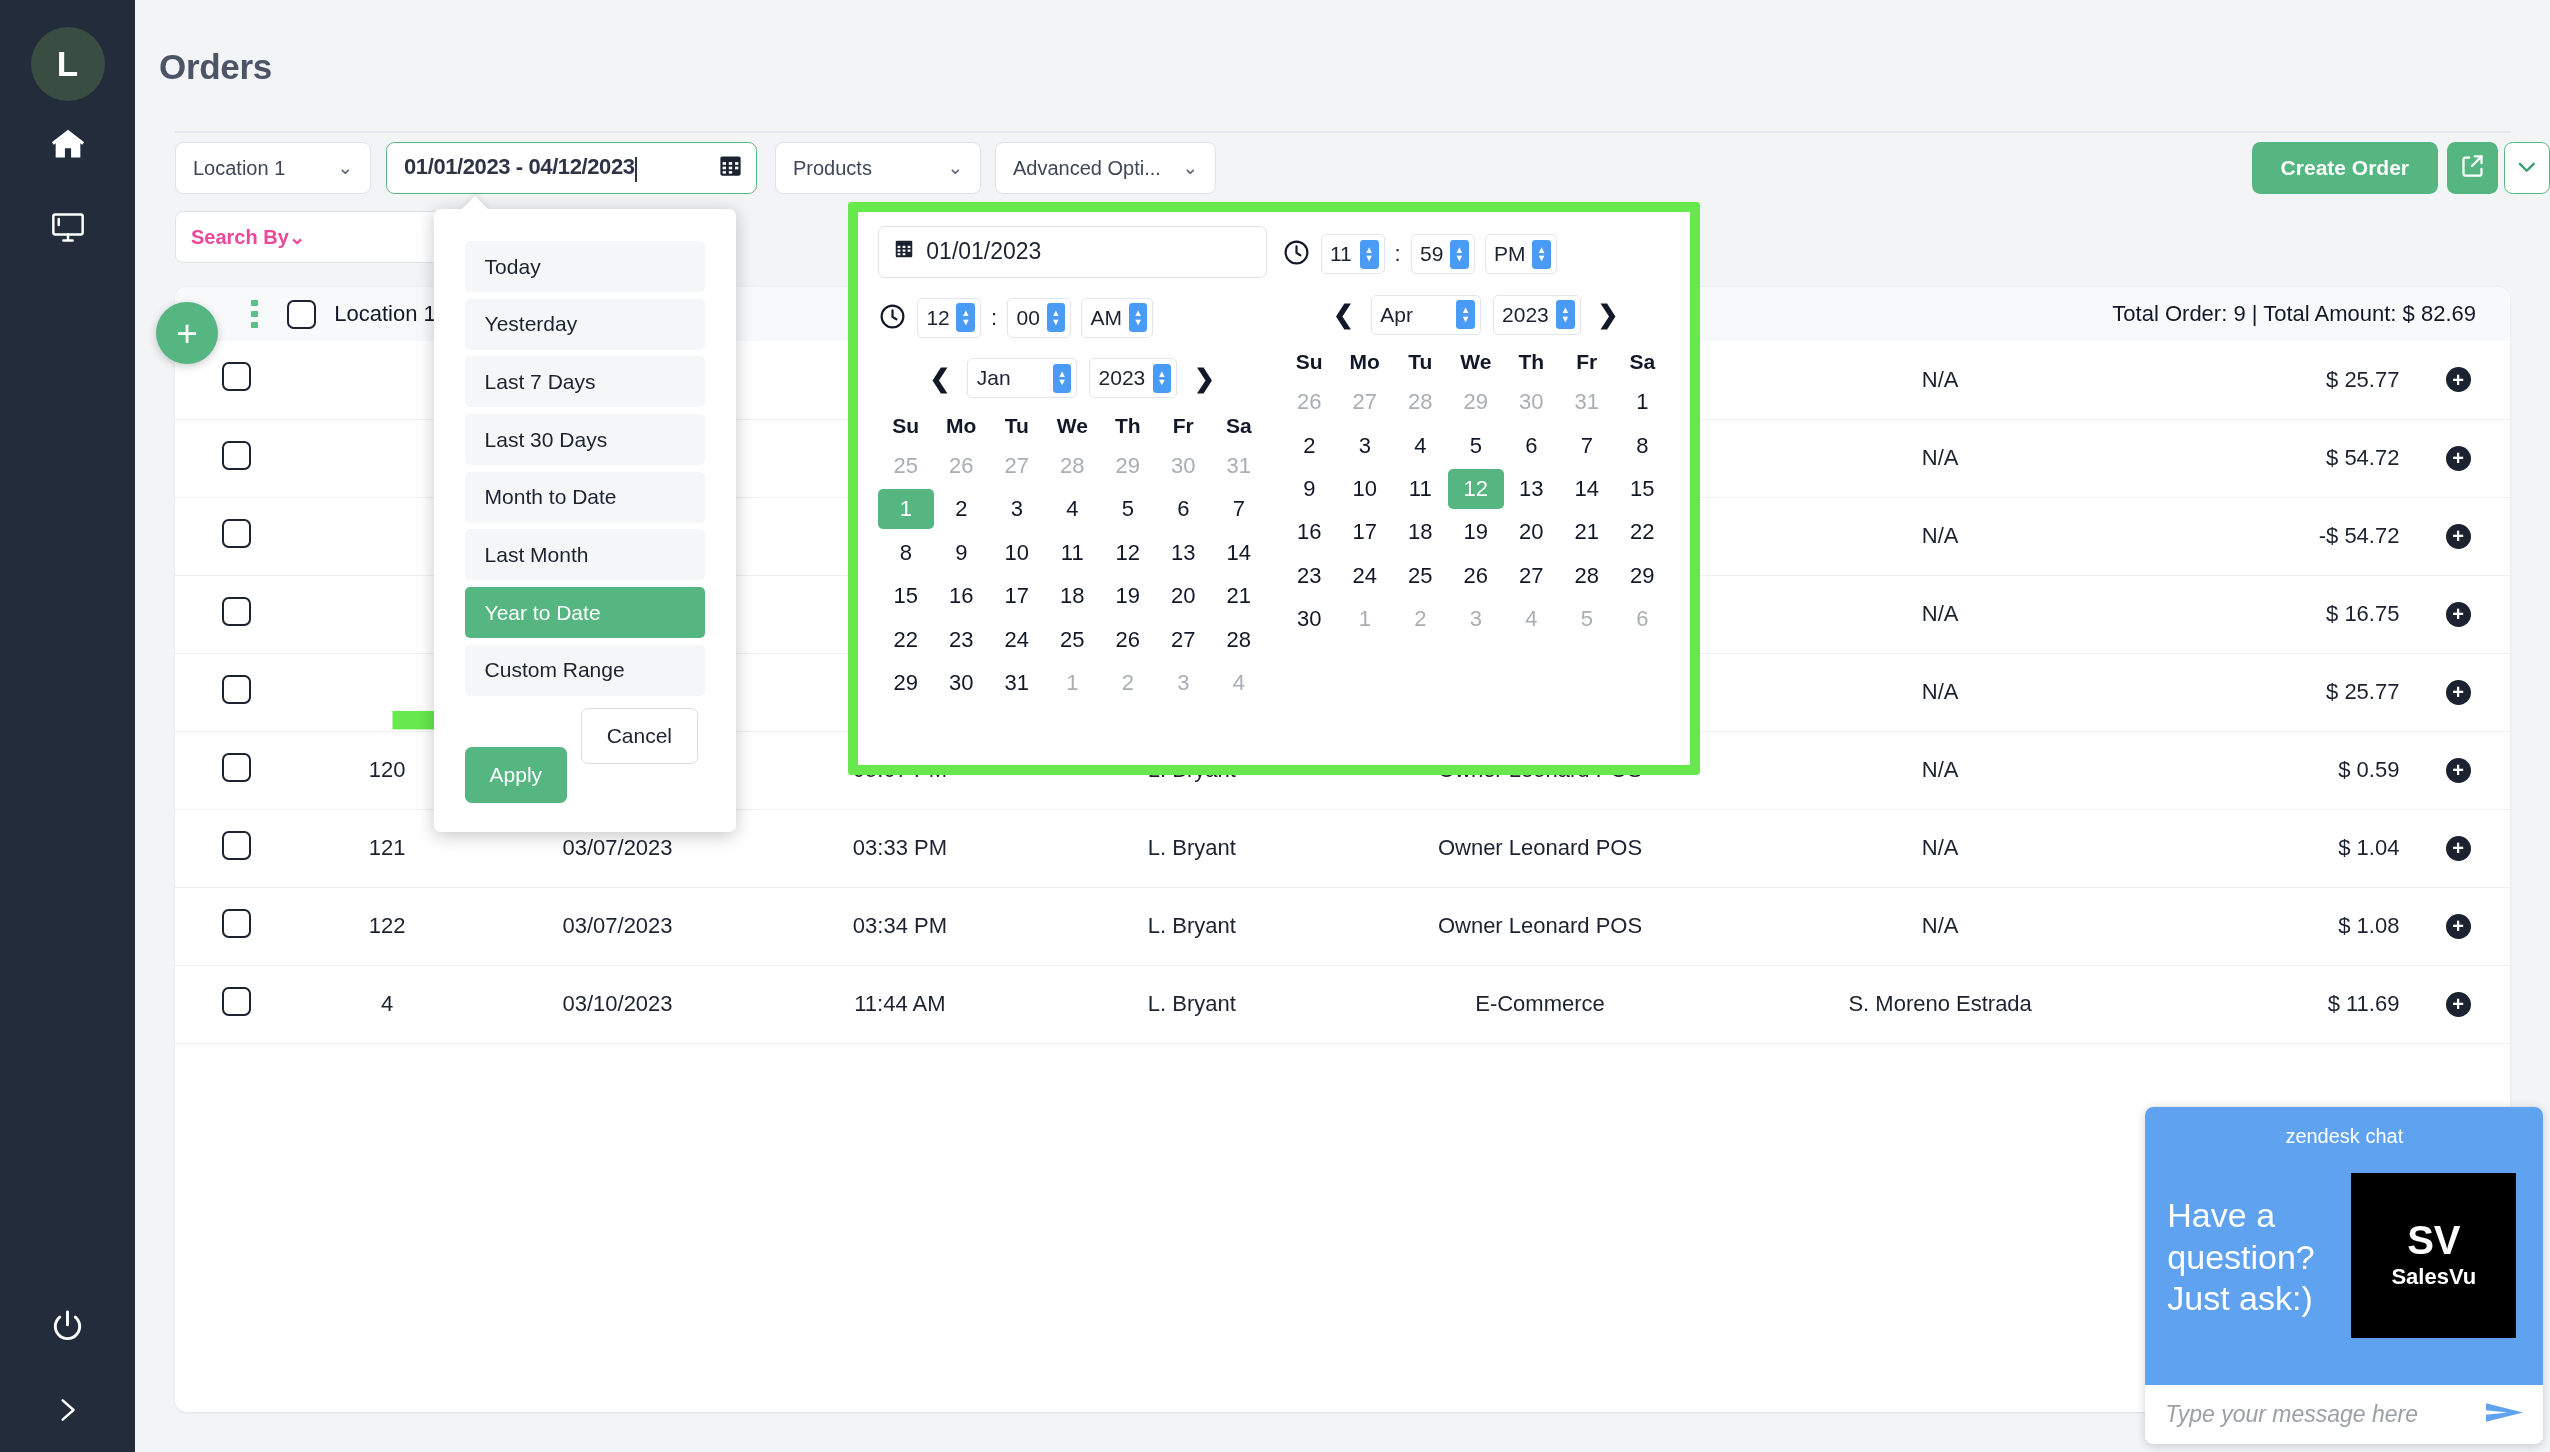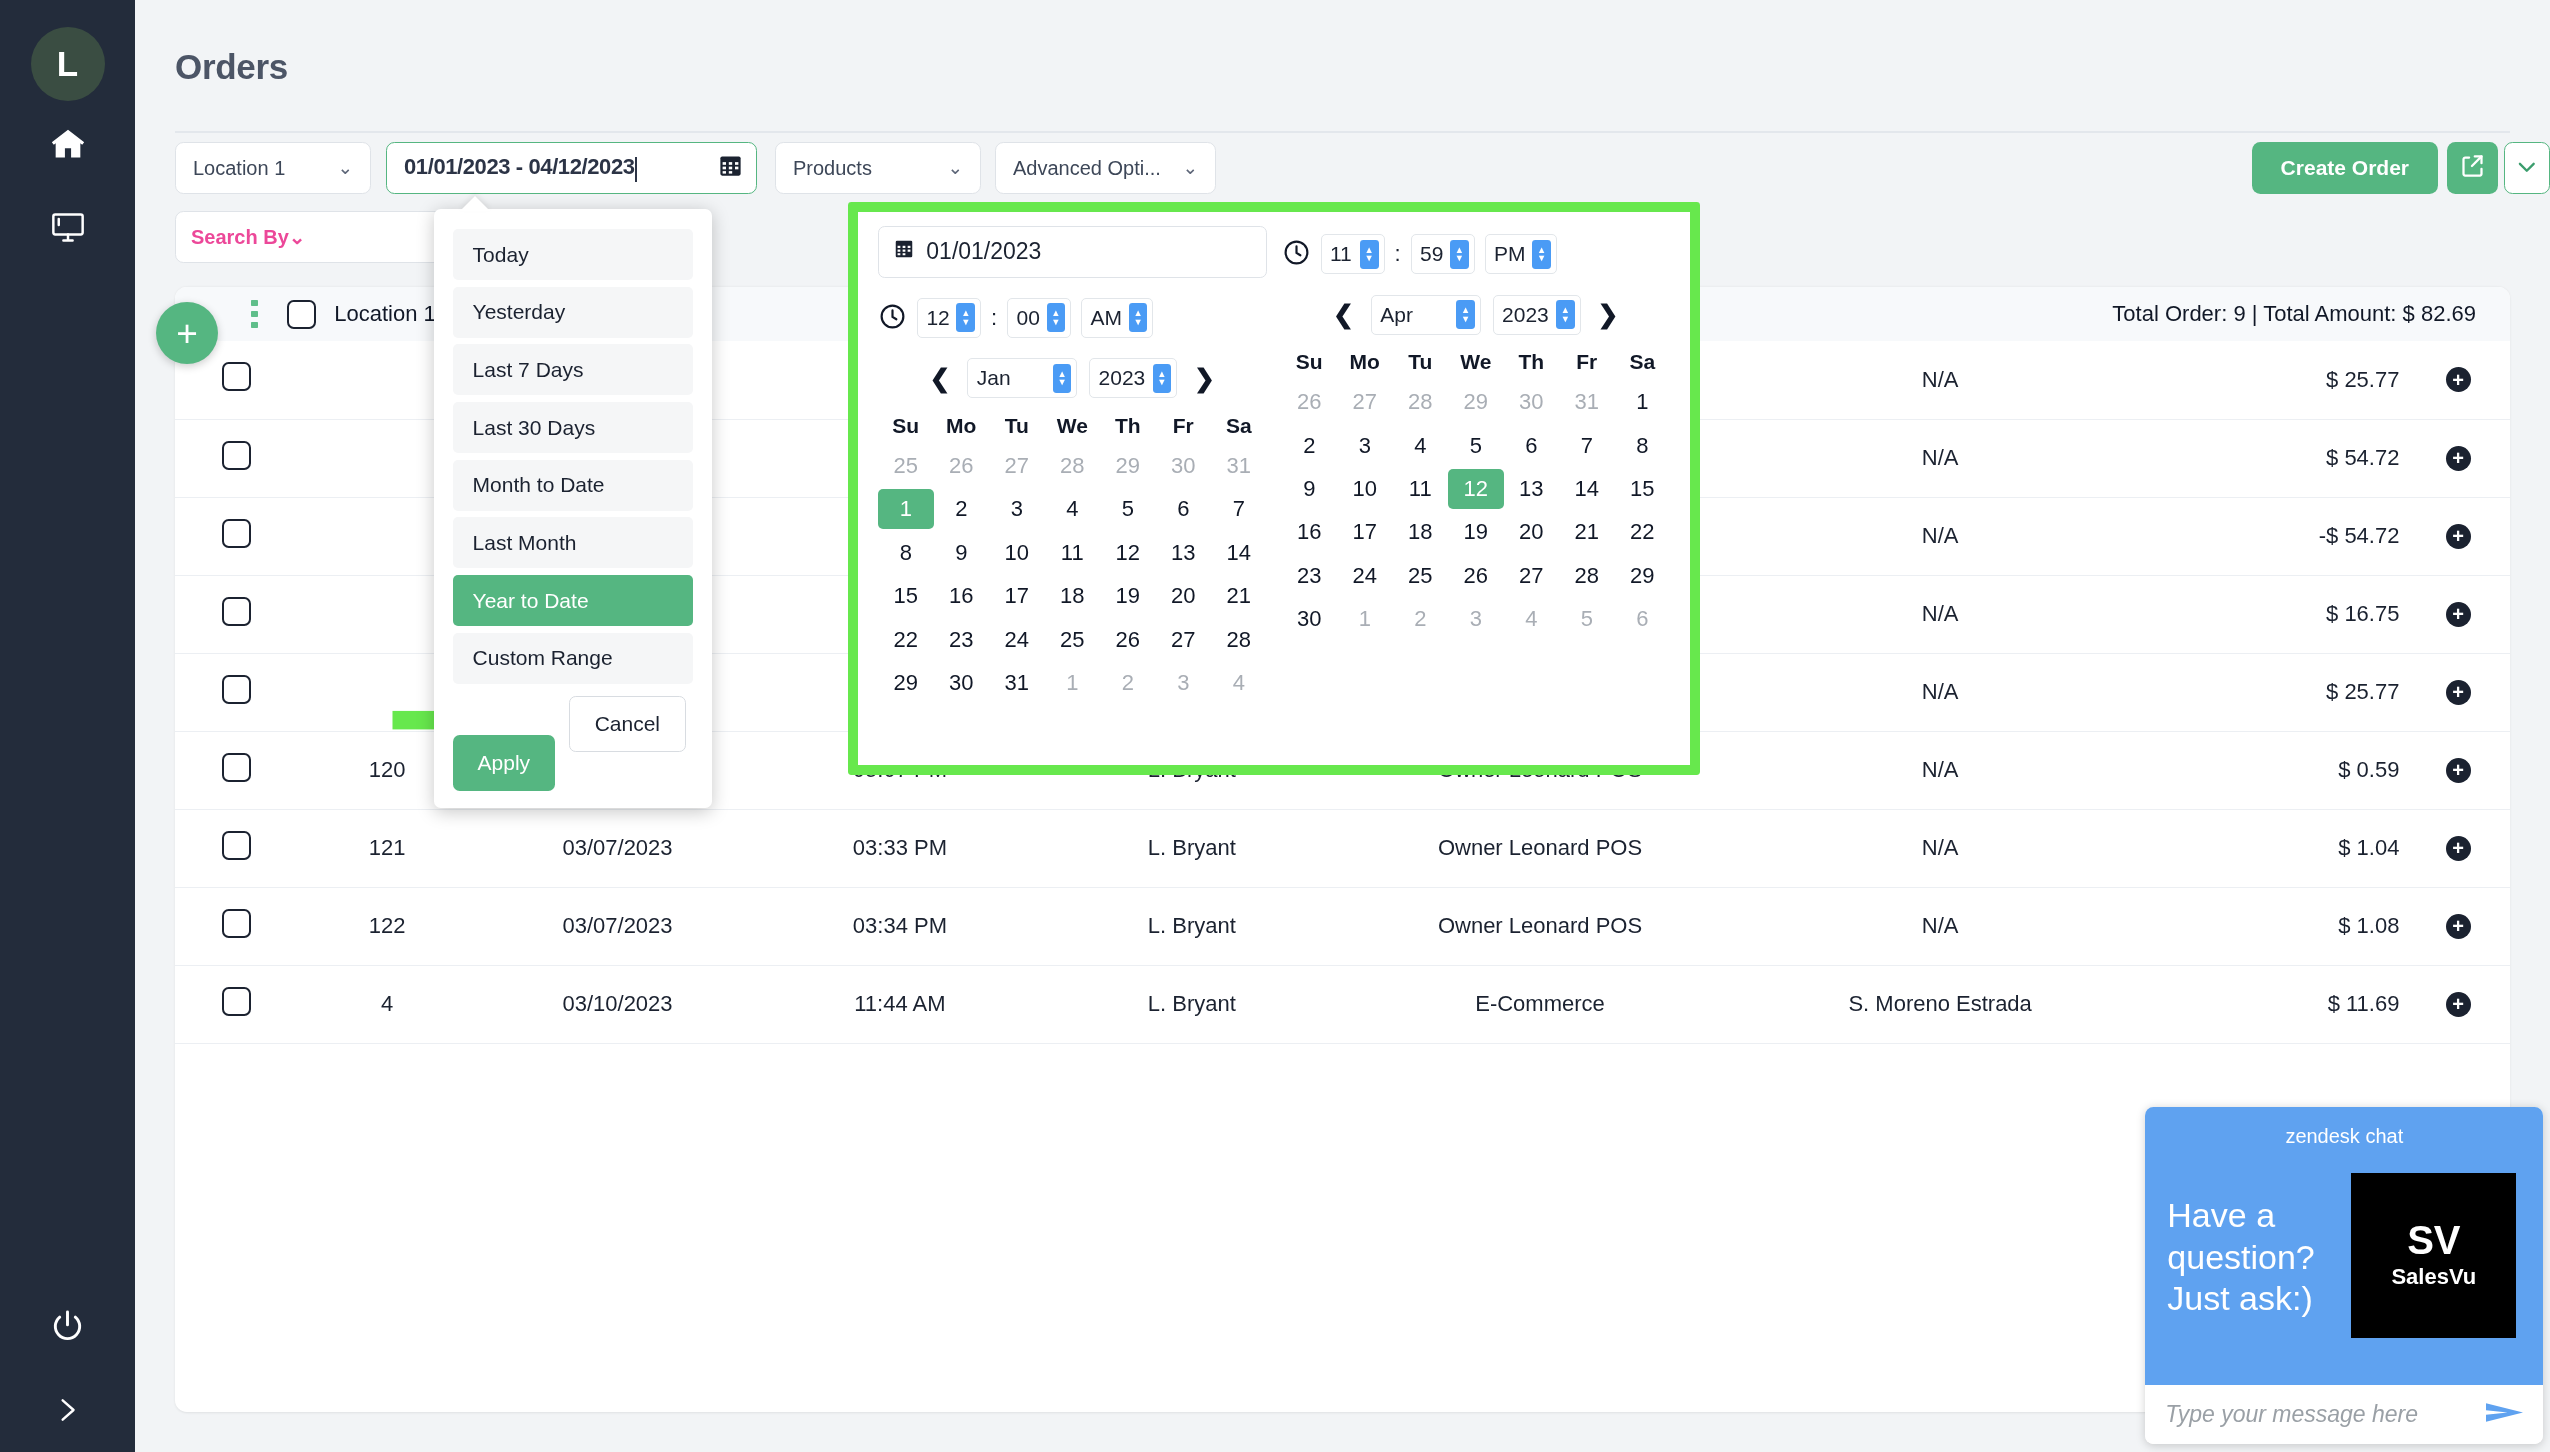--- a/index.html
+++ b/index.html
@@ -28,21 +28,21 @@
   .side-icon {
     width: 135px; height: 84px;
     display: flex; align-items: center; justify-content: center;
   }
   .side-icon svg { display:block; }
   .side-bottom { position: absolute; bottom: 0; left: 0; width: 135px; }
 
   
   #main { position: absolute; left: 135px; top: 0; right: 0; bottom: 0; }
   #page-title {
-    position: absolute; left: 40px; top: 47px;
+    position: absolute; left: 24px; top: 47px;
     font-size: 35px; font-weight: 700; color: #4c5566;
     letter-spacing: -0.3px;
   }
   #title-divider {
     position: absolute; left: 40px; top: 131px; right: 40px;
     height: 1.7px; background: #e3e7ec;
   }
 
   
   #toolbar { position: absolute; left: 40px; top: 142px; right: 40px; height: 52px; }
@@ -155,21 +155,21 @@
     z-index: 30;
   }
 
   
   #datepicker {
     position:absolute; left: 299px; top: 209px;
     background: #fff; border-radius: 6.7px;
     box-shadow: 0 3.4px 18.6px rgba(0,0,0,0.22);
     z-index: 60;
     display: flex;
-    padding: 0;
+    padding: 12px;
   }
   #dp-arrow {
     position:absolute; left: 325px; top: 196px;
     width: 0; height: 0;
     border-left: 15px solid transparent;
     border-right: 15px solid transparent;
     border-bottom: 15px solid #fff;
     filter: drop-shadow(0 -2.5px 2.5px rgba(0,0,0,0.07));
     z-index: 61;
   }

